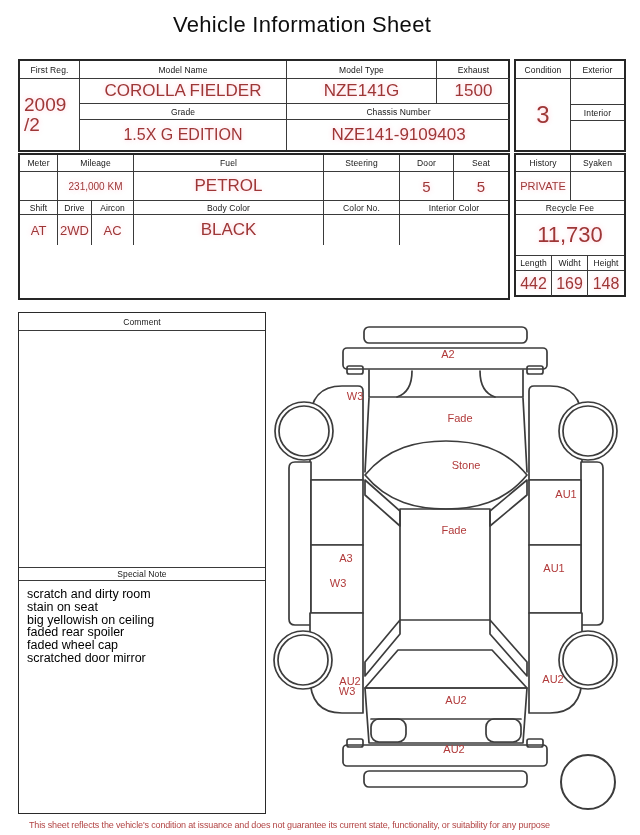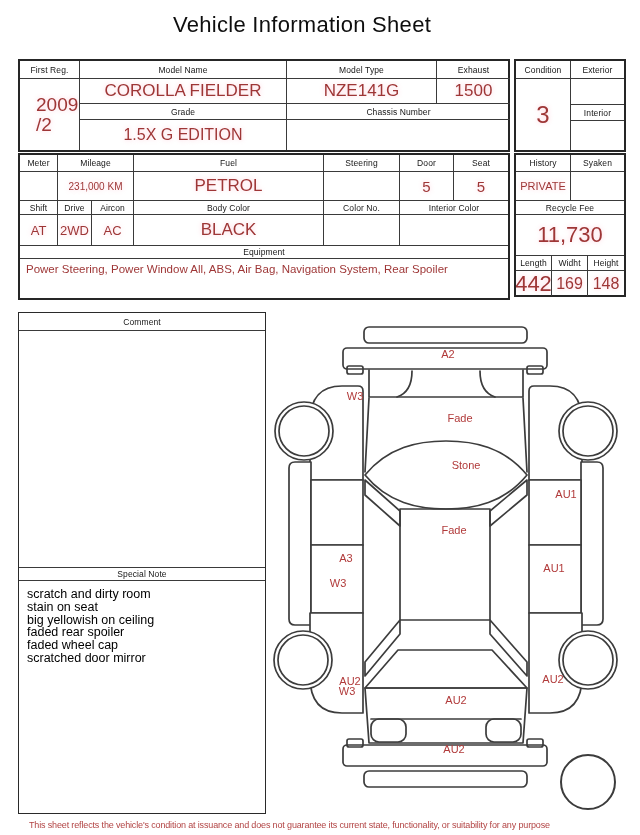--- a/index.html
+++ b/index.html
@@ -28,33 +28,34 @@
   .footer{font-size:9px;color:#b24444;letter-spacing:-.15px;white-space:nowrap;text-align:center;}
   svg text{font-family:"Liberation Sans","DejaVu Sans",sans-serif;}
 </style>
 </head>
 <body>
 
 <div class="abs title">Vehicle Information Sheet</div>
 
 <div class="abs box grid" style="left:18px;top:59px;width:492px;height:93px;grid-template-columns:60px 207px 150px 73px;grid-template-rows:18px 25px 16px 30px;">
   <div class="cell hdr br bb" style="grid-area:1/1">First Reg.</div>
-  <div class="cell br rv glow" style="grid-area:2/1/5/2;flex-direction:column;align-items:flex-start;padding-left:16px;font-size:19px;line-height:20px;">
+  <div class="cell br rv glow" style="grid-area:2/1/5/2;flex-direction:column;align-items:flex-start;padding-left:4px;font-size:19px;line-height:20px;">
     <span>2009</span>
     <span>/2</span>
   </div>
   <div class="cell hdr br bb" style="grid-area:1/2">Model Name</div>
   <div class="cell br bb rv glow" style="grid-area:2/2;font-size:17px;">COROLLA FIELDER</div>
   <div class="cell hdr br bb" style="grid-area:1/3">Model Type</div>
   <div class="cell br bb rv glow" style="grid-area:2/3;font-size:17px;">NZE141G</div>
   <div class="cell hdr bb" style="grid-area:1/4">Exhaust</div>
   <div class="cell bb rv glow" style="grid-area:2/4;font-size:17px;">1500</div>
   <div class="cell hdr br bb" style="grid-area:3/2">Grade</div>
   <div class="cell br rv glow" style="grid-area:4/2;font-size:16px;">1.5X G EDITION</div>
   <div class="cell hdr bb" style="grid-area:3/3/4/5">Chassis Number</div>
+  <div class="cell rv glow" style="grid-area:4/3/5/5;font-size:17px;">NZE141-9109403</div>
 </div>
 
 <div class="abs box grid" style="left:514px;top:59px;width:112px;height:93px;grid-template-columns:55px 53px;grid-template-rows:18px 26px 16px 29px;">
   <div class="cell hdr br bb" style="grid-area:1/1">Condition</div>
   <div class="cell br rv glow" style="grid-area:2/1/5/2;font-size:24px;">3</div>
   <div class="cell hdr bb" style="grid-area:1/2">Exterior</div>
   <div class="cell bb" style="grid-area:2/2"></div>
   <div class="cell hdr bb" style="grid-area:3/2">Interior</div>
   <div class="cell" style="grid-area:4/2"></div>
 </div>
@@ -81,42 +82,38 @@
     <div class="cell hdr br bb">Body Color</div>
     <div class="cell hdr br bb">Color No.</div>
     <div class="cell hdr bb">Interior Color</div>
     <div class="cell br rv glow" style="font-size:13px;">AT</div>
     <div class="cell br rv glow" style="font-size:13px;">2WD</div>
     <div class="cell br rv glow" style="font-size:13px;">AC</div>
     <div class="cell br rv glow" style="font-size:17px;">BLACK</div>
     <div class="cell br"></div>
     <div class="cell"></div>
   </div>
-  <div class="bt">
-    <div class="cell hdr bb" style="height:13px;">Equipment</div>
-    <div class="equip-content" style="height:39px;">Power Steering, Power Window All, ABS, Air Bag, Navigation System, Rear Spoiler</div>
-  </div>
 </div>
 
 <div class="abs box" style="left:514px;top:153px;width:112px;height:144px;">
   <div class="grid" style="grid-template-columns:55px 53px;grid-template-rows:17px 28px;">
     <div class="cell hdr br bb">History</div>
     <div class="cell hdr bb">Syaken</div>
     <div class="cell br rv glow" style="font-size:11px;">PRIVATE</div>
     <div class="cell"></div>
   </div>
   <div class="bt">
     <div class="cell hdr bb" style="height:14px;">Recycle Fee</div>
     <div class="cell rv glow" style="height:40px;font-size:22px;">11,730</div>
   </div>
   <div class="grid bt" style="grid-template-columns:36px 36px 36px;grid-template-rows:15px 25px;">
     <div class="cell hdr br bb">Length</div>
     <div class="cell hdr br bb">Widht</div>
     <div class="cell hdr bb">Height</div>
-    <div class="cell br rv glow" style="font-size:22px;">442</div>
+    <div class="cell br rv glow" style="font-size:16px;">442</div>
     <div class="cell br rv glow" style="font-size:16px;">169</div>
     <div class="cell rv glow" style="font-size:16px;">148</div>
   </div>
 </div>
 
 <div class="abs thinbox" style="left:18px;top:312px;width:248px;height:502px;display:flex;flex-direction:column;">
   <div class="cell hdr bb" style="height:18px;flex:none;">Comment</div>
   <div style="height:236px;flex:none;"></div>
   <div class="cell hdr bt bb" style="height:14px;flex:none;">Special Note</div>
   <div style="flex:1;padding:7px 0 0 8px;">

